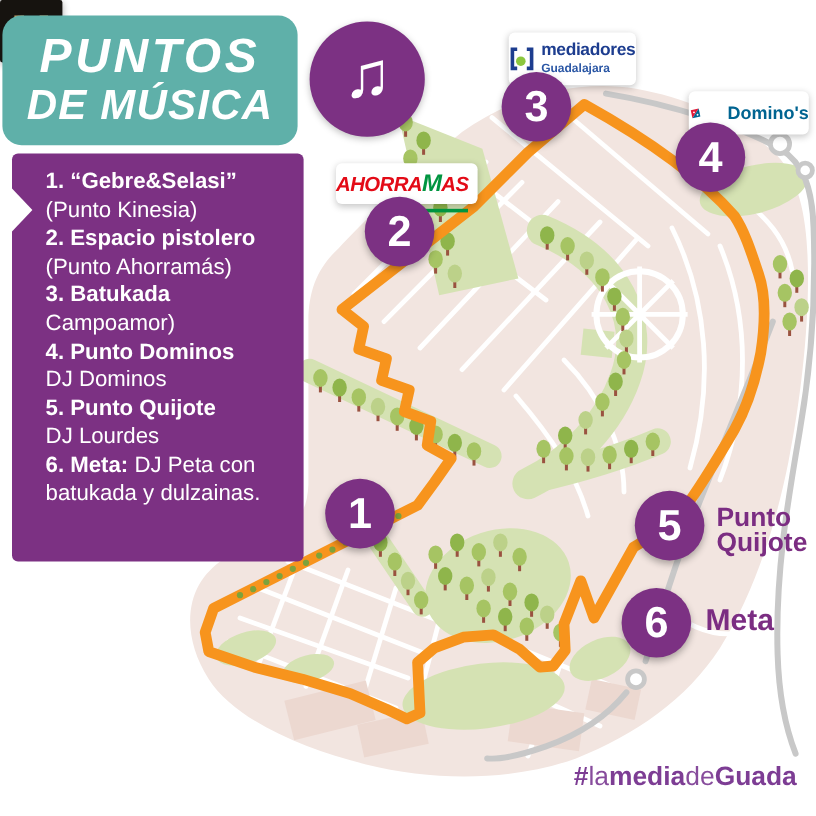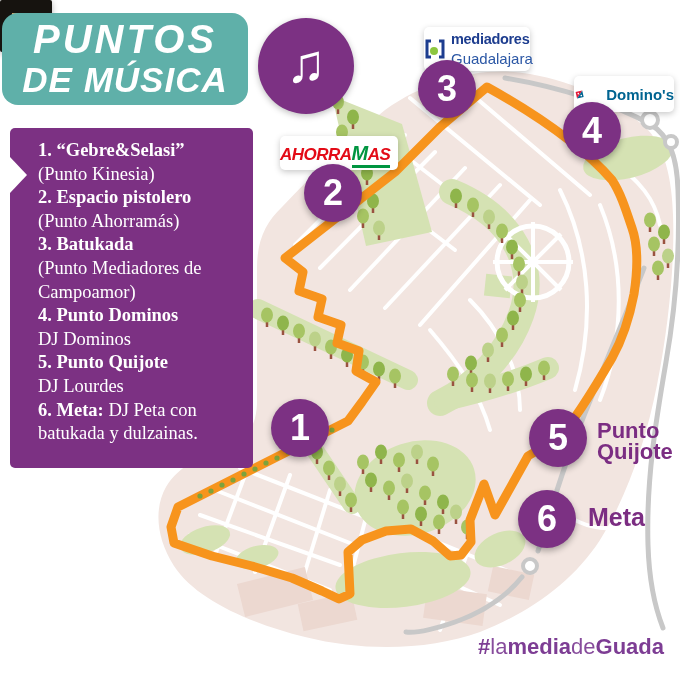--- a/index.html
+++ b/index.html
@@ -1,65 +1,65 @@
 <!DOCTYPE html>
 <html><head>
 <meta charset="utf-8">
 <style>
   html,body{margin:0;padding:0;background:#fff;}
   .stage{position:relative;width:680px;height:680px;background:#fff;overflow:hidden;
          font-family:"Liberation Sans",sans-serif;}
   svg.map{position:absolute;left:0;top:0;z-index:10;}
 
   
-  .header{position:absolute;left:2px;top:13px;width:246px;height:92px;background:#5fb0a9;
+  .header{position:absolute;left:2px;top:13px;width:246px;height:108px;background:#5fb0a9;
           border-radius:16px;z-index:50;color:#fff;text-align:center;
           display:flex;flex-direction:column;justify-content:center;}
   .header .l1{font-size:40px;font-weight:800;font-style:italic;letter-spacing:3px;line-height:1.08;}
   .header .l2{font-size:35px;font-weight:800;font-style:italic;letter-spacing:1px;line-height:1.1;}
 
   
   .note-circle{position:absolute;left:258px;top:18px;width:96px;height:96px;border-radius:50%;
                background:#7c3183;z-index:45;display:flex;align-items:center;justify-content:center;
                box-shadow:0 2px 6px rgba(0,0,0,.25);}
   .note-circle span{color:#fff;font-size:54px;line-height:1;transform:translateY(-3px);}
 
   
   .listbox{position:absolute;left:10px;top:128px;width:243px;height:340px;background:#7c3183;
            border-radius:5px;z-index:48;color:#fff;padding:0;box-sizing:border-box;}
   .listbox .inner{padding:11px 14px 0 28px;}
   .notch{position:absolute;left:0;top:29px;width:0;height:0;
          border-top:18px solid transparent;border-bottom:18px solid transparent;
          border-left:17px solid #ffffff;}
-  .ln{font-size:18.5px;line-height:23.6px;white-space:nowrap;font-family:Liberation Serif, serif;}
+  .ln{font-size:18.5px;line-height:23.6px;white-space:nowrap;}
   .ln .b{font-weight:700;}
 
   
   .marker{position:absolute;width:58px;height:58px;border-radius:50%;background:#7c3183;z-index:40;
           display:flex;align-items:center;justify-content:center;color:#fff;font-size:36px;
           font-weight:700;box-shadow:0 3px 6px rgba(0,0,0,.3);}
   .m1{left:271px;top:399px;}  .m2{left:304px;top:164px;}
   .m3{left:418px;top:60px;}   .m4{left:563px;top:102px;}
   .m5{left:529px;top:409px;}  .m6{left:518px;top:490px;}
 
   
   .card{position:absolute;background:#fff;border-radius:5px;z-index:30;
         box-shadow:0 2px 6px rgba(0,0,0,.22);display:flex;align-items:center;justify-content:flex-start;}
   .mediadores{left:424px;top:27px;width:106px;height:44px;gap:5px;}
   .med-icon{width:22px;height:22px;flex:0 0 auto;}
   .med-txt{line-height:1;}
   .med-name{font-size:14.5px;font-weight:700;color:#1d3d8f;letter-spacing:-.3px;}
-  .med-sub{font-size:15px;color:#2b57a5;margin-top:4px;}
+  .med-sub{font-size:10px;color:#2b57a5;margin-top:4px;font-weight:bold;}
   .dominos{left:574px;top:76px;width:100px;height:36px;gap:21px;}
   .dom-name{font-size:15px;font-weight:800;color:#006491;}
   .ahorramas{left:280px;top:136px;width:118px;height:34px;}
   .aho{font-style:italic;font-weight:800;font-size:17px;text-transform:uppercase;letter-spacing:-.5px;}
   .aho .red{color:#e30b17;}
   .aho .grn{color:#009540;font-size:20px;}
-  .aho .mas{border-bottom:3px solid #009540;padding-bottom:1px;}
+  .aho .mas{border-bottom:3px solid #009540;padding-bottom:11px;}
   .kinesia{left:298px;top:368px;width:52px;height:52px;background:#16130f;border-radius:2px;
            z-index:35;box-shadow:0 2px 6px rgba(0,0,0,.3);}
 
   
   .maplabel{position:absolute;z-index:42;color:#7b2d82;font-weight:700;}
   .lbl5{left:597px;top:420px;font-size:22px;line-height:21px;}
   .lbl6{left:588px;top:503px;font-size:25px;}
 
   
   .hashtag{position:absolute;right:16px;top:634px;z-index:50;color:#7d3d94;font-size:22px;z-index:50;}
@@ -260,21 +260,20 @@
   </div>
 
   <div class="listbox">
     <div class="notch"></div>
     <div class="inner">
       <div class="ln"><span class="b">1. “Gebre&amp;Selasi”</span><span></span></div>
       <div class="ln"><span class="b"></span><span>(Punto Kinesia)</span></div>
       <div class="ln"><span class="b">2. Espacio pistolero</span><span></span></div>
       <div class="ln"><span class="b"></span><span>(Punto Ahorramás)</span></div>
       <div class="ln"><span class="b">3. Batukada</span><span></span></div>
-      <div class="ln"><span class="b"></span><span>(Punto Mediadores de</span></div>
       <div class="ln"><span class="b"></span><span>Campoamor)</span></div>
       <div class="ln"><span class="b">4. Punto Dominos</span><span></span></div>
       <div class="ln"><span class="b"></span><span>DJ Dominos</span></div>
       <div class="ln"><span class="b">5. Punto Quijote</span><span></span></div>
       <div class="ln"><span class="b"></span><span>DJ Lourdes</span></div>
       <div class="ln"><span class="b">6. Meta:</span><span> DJ Peta con</span></div>
       <div class="ln"><span class="b"></span><span>batukada y dulzainas.</span></div>
     </div>
   </div>
 

